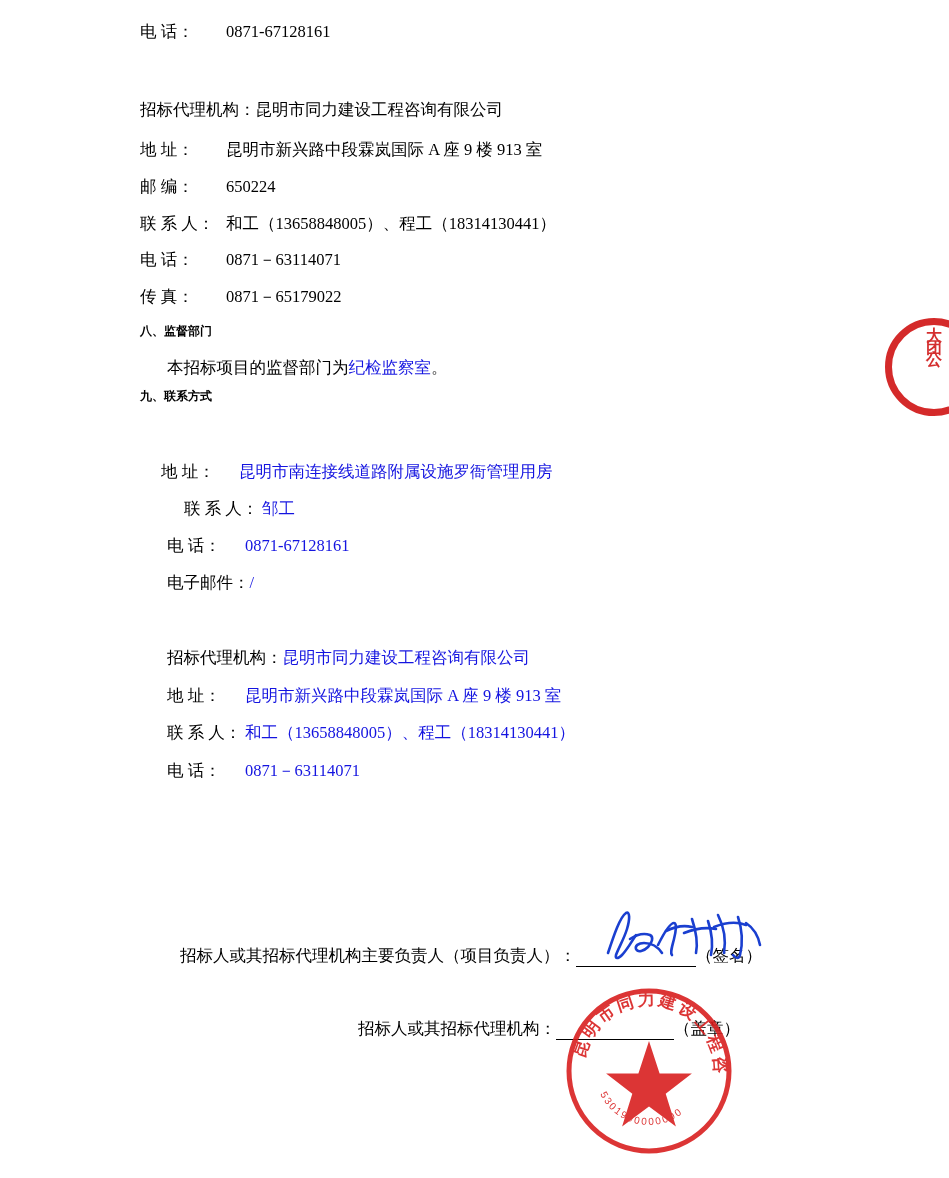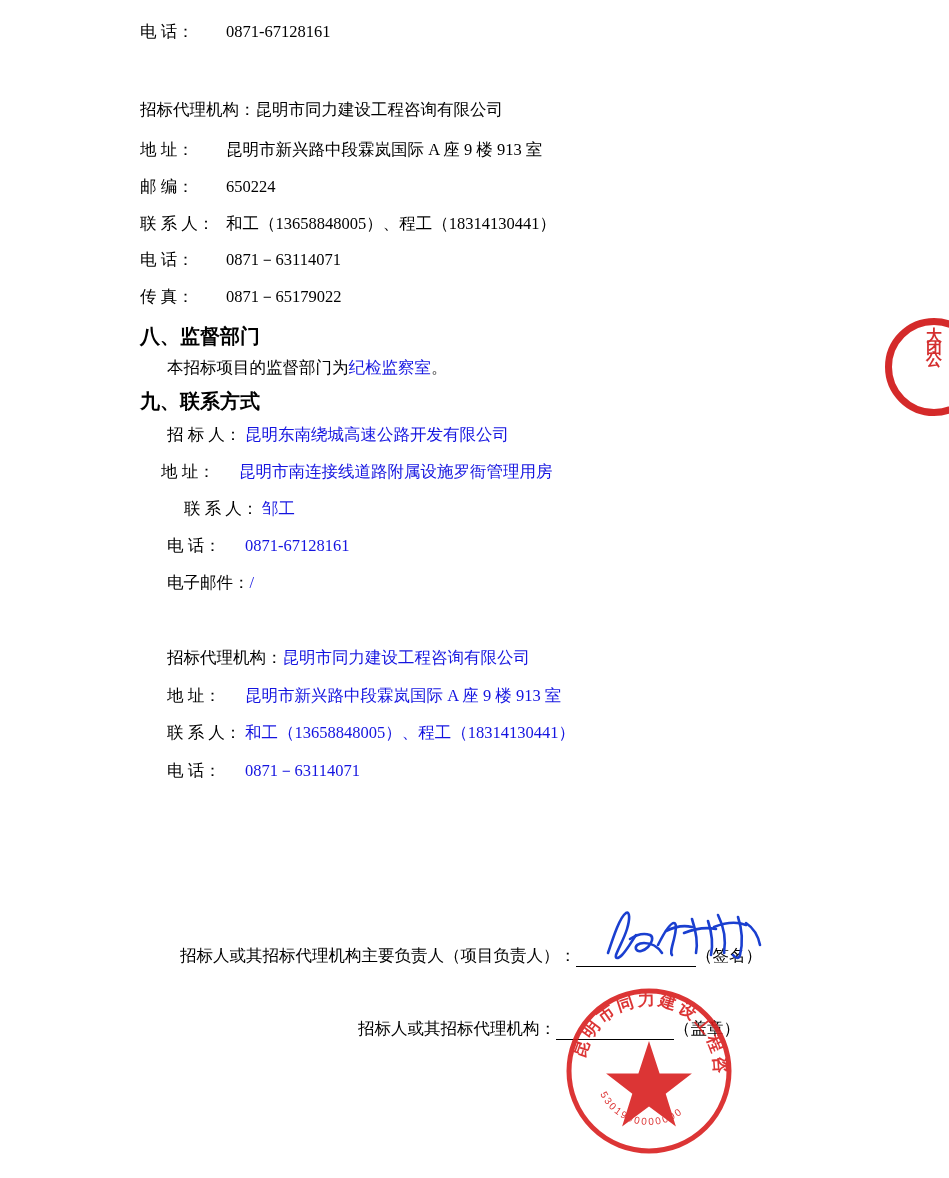--- a/index.html
+++ b/index.html
@@ -42,21 +42,21 @@
   .val-blue {
     color: #1414e0;
     text-align: center;
   }
   .val-black {
     color: #000000;
   }
   .sec-head {
     position: absolute;
     font-weight: bold;
-    font-size: 20px;
+    font-size: 12px;
     color: #000000;
     white-space: nowrap;
   }
   .body-text {
     position: absolute;
     font-size: 16.5px;
     white-space: nowrap;
   }
   .num-mono {
     font-family: "Liberation Serif", "DejaVu Serif", serif;
@@ -144,23 +144,20 @@
     <span class="lbl lbl-wide">传        真：</span><span class="val-black num-mono">0871－65179022</span>
   </div>
 
   <div class="sec-head" style="left:140px; top:323px;">八、监督部门</div>
   <div class="body-text" style="left:167px; top:357px;">
     <span>本招标项目的监督部门为</span><span class="val-blue">纪检监察室</span><span>。</span>
   </div>
 
   <div class="sec-head" style="left:140px; top:388px;">九、联系方式</div>
 
-  <div class="line" style="left:167px; top:425px;">
-    <span class="lbl lbl-wide2">招  标  人：</span><span class="val-blue">昆明东南绕城高速公路开发有限公司</span>
-  </div>
   <div class="line" style="left:161px; top:462px;">
     <span class="lbl lbl-wide2">地        址：</span><span class="val-blue">昆明市南连接线道路附属设施罗衙管理用房</span>
   </div>
   <div class="line" style="left:184px; top:499px;">
     <span class="lbl lbl-wide2">联  系  人：</span><span class="val-blue">邹工</span>
   </div>
   <div class="line" style="left:167px; top:536px;">
     <span class="lbl lbl-wide2">电        话：</span><span class="val-blue num-mono">0871-67128161</span>
   </div>
   <div class="line" style="left:167px; top:573px;">

